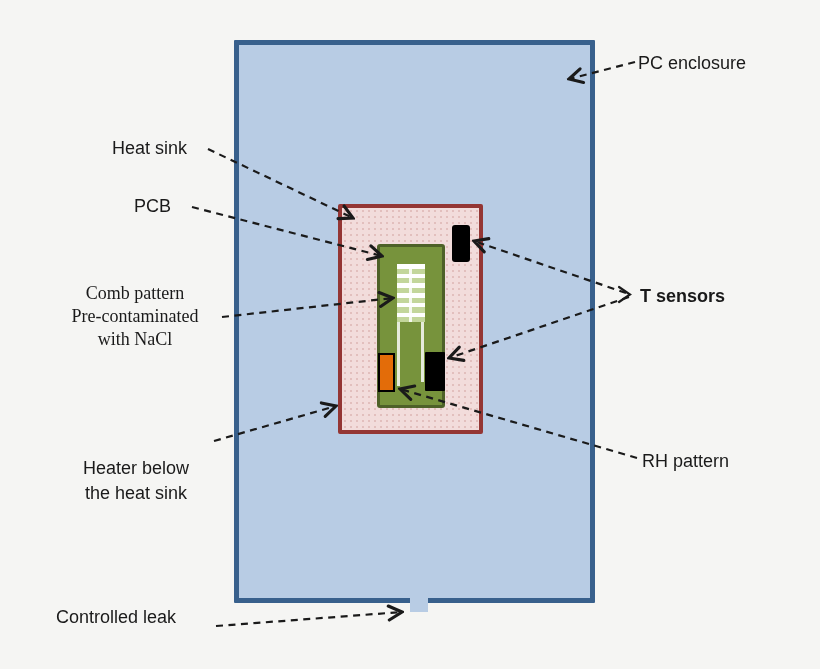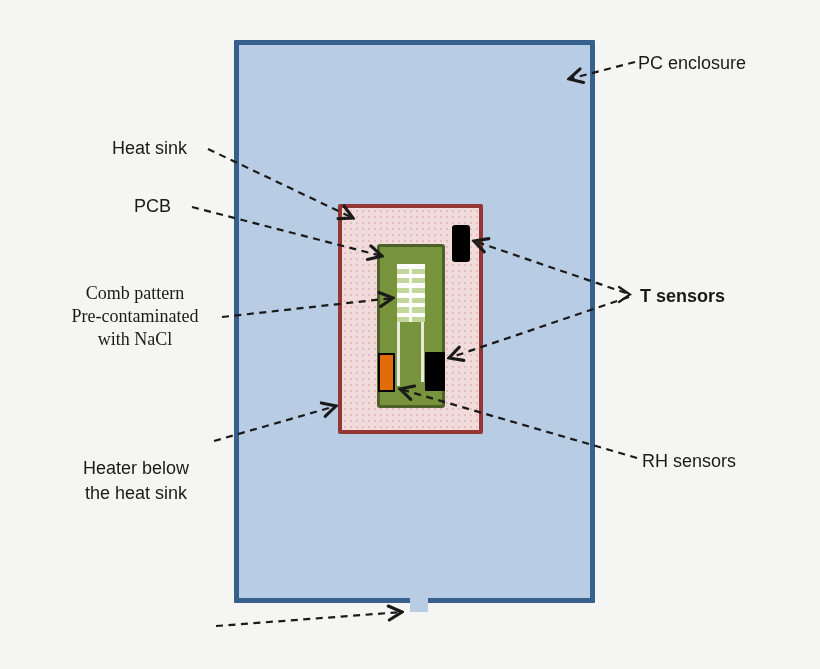--- a/index.html
+++ b/index.html
@@ -132,14 +132,15 @@
 
   <div class="label" id="label-pc-enclosure">PC enclosure</div>
   <div class="label" id="label-heat-sink">Heat sink</div>
   <div class="label" id="label-pcb">PCB</div>
   <div class="label" id="label-comb">Comb pattern
 Pre-contaminated
 with NaCl</div>
   <div class="label" id="label-t-sensors">T sensors</div>
   <div class="label" id="label-heater">Heater below
 the heat sink</div>
-  <div class="label" id="label-rh-sensor">RH sensors</div>
+  <div class="label" id="label-rh-sensor">RH pattern</div>
+  <div class="label" id="label-controlled-leak">Controlled leak</div>
 </div>
 
 </body></html>

